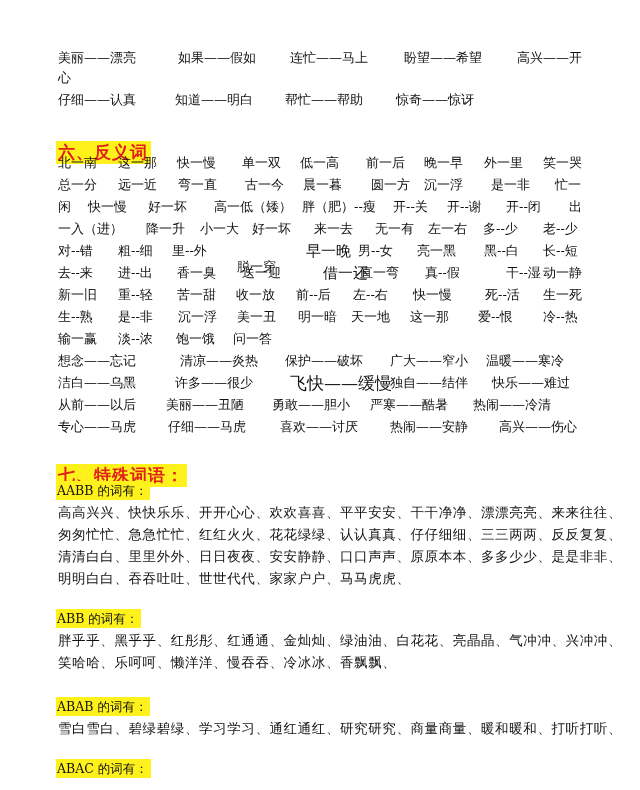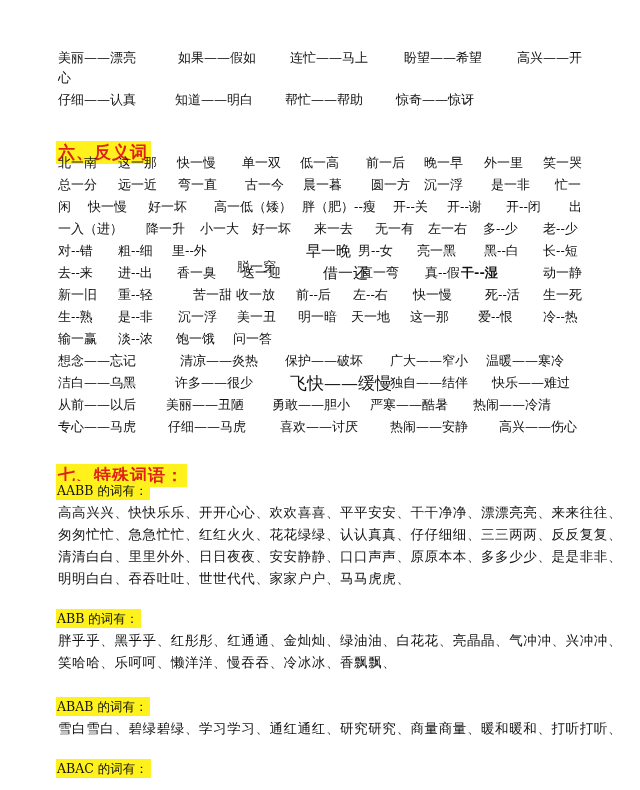--- a/index.html
+++ b/index.html
@@ -79,25 +79,25 @@
       <span class="cell" style="left: 417px; top: 242px; font-size: 13px; line-height: 18px;">亮一黑</span>
       <span class="cell" style="left: 484px; top: 242px; font-size: 13px; line-height: 18px;">黑--白</span>
       <span class="cell" style="left: 543px; top: 242px; font-size: 13px; line-height: 18px;">长--短</span>
       <span class="cell" style="left: 58px; top: 264px; font-size: 13px; line-height: 18px;">去--来</span>
       <span class="cell" style="left: 118px; top: 264px; font-size: 13px; line-height: 18px;">进--出</span>
       <span class="cell" style="left: 177px; top: 264px; font-size: 13px; line-height: 18px;">香一臭</span>
       <span class="cell" style="left: 242px; top: 264px; font-size: 13px; line-height: 18px;">送一迎</span>
       <span class="cell" style="left: 300px; top: 264px; font-size: 15px; line-height: 18px; margin-left: 23px;">借一还</span>
       <span class="cell" style="left: 360px; top: 264px; font-size: 13px; line-height: 18px;">直一弯</span>
       <span class="cell" style="left: 425px; top: 264px; font-size: 13px; line-height: 18px;">真--假</span>
-      <span class="cell" style="left: 461px; top: 264px; font-size: 13px; line-height: 18px; font-weight: bold;">干--湿</span>
+      <span class="cell" style="left: 506px; top: 264px; font-size: 13px; line-height: 18px;">干--湿</span>
       <span class="cell" style="left: 543px; top: 264px; font-size: 13px; line-height: 18px;">动一静</span>
       <span class="cell" style="left: 58px; top: 286px; font-size: 13px; line-height: 18px;">新一旧</span>
       <span class="cell" style="left: 118px; top: 286px; font-size: 13px; line-height: 18px;">重--轻</span>
-      <span class="cell" style="left: 177px; top: 286px; font-size: 13px; line-height: 18px; margin-left: 16px;">苦一甜</span>
+      <span class="cell" style="left: 177px; top: 286px; font-size: 13px; line-height: 18px;">苦一甜</span>
       <span class="cell" style="left: 236px; top: 286px; font-size: 13px; line-height: 18px;">收一放</span>
       <span class="cell" style="left: 296px; top: 286px; font-size: 13px; line-height: 18px;">前--后</span>
       <span class="cell" style="left: 353px; top: 286px; font-size: 13px; line-height: 18px;">左--右</span>
       <span class="cell" style="left: 413px; top: 286px; font-size: 13px; line-height: 18px;">快一慢</span>
       <span class="cell" style="left: 485px; top: 286px; font-size: 13px; line-height: 18px;">死--活</span>
       <span class="cell" style="left: 543px; top: 286px; font-size: 13px; line-height: 18px;">生一死</span>
       <span class="cell" style="left: 58px; top: 308px; font-size: 13px; line-height: 18px;">生--熟</span>
       <span class="cell" style="left: 118px; top: 308px; font-size: 13px; line-height: 18px;">是--非</span>
       <span class="cell" style="left: 178px; top: 308px; font-size: 13px; line-height: 18px;">沉一浮</span>
       <span class="cell" style="left: 237px; top: 308px; font-size: 13px; line-height: 18px;">美一丑</span>

